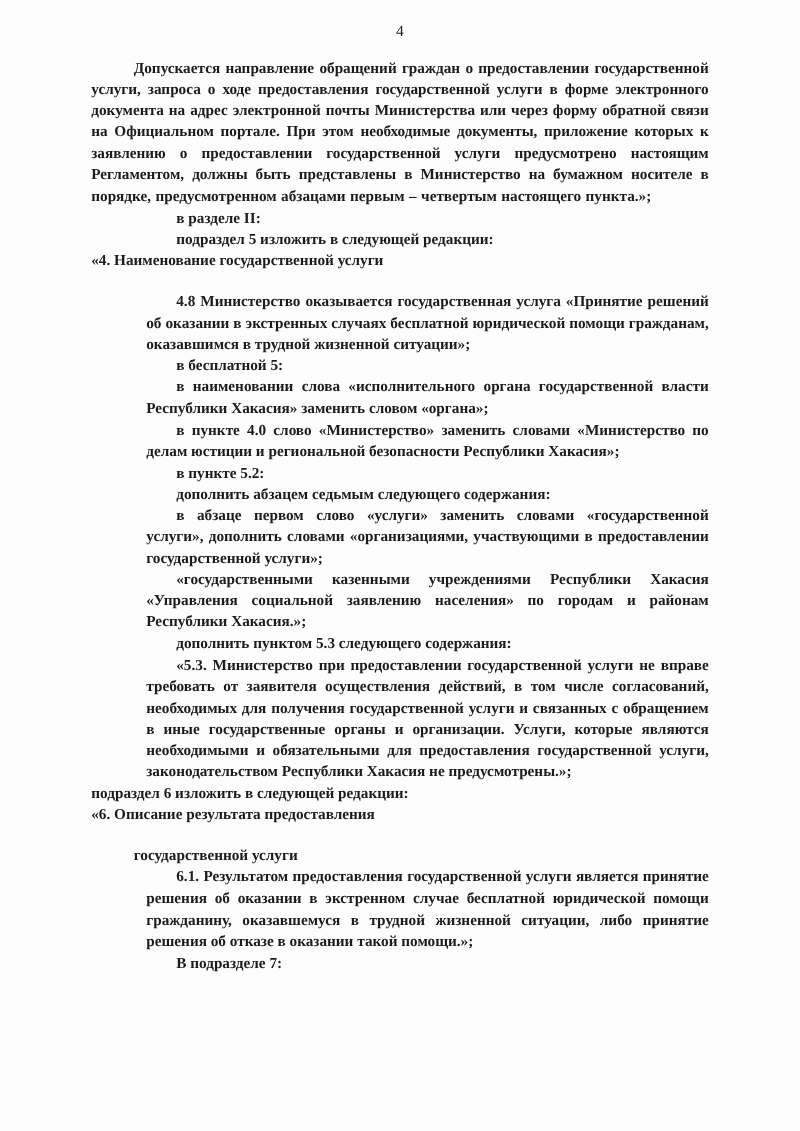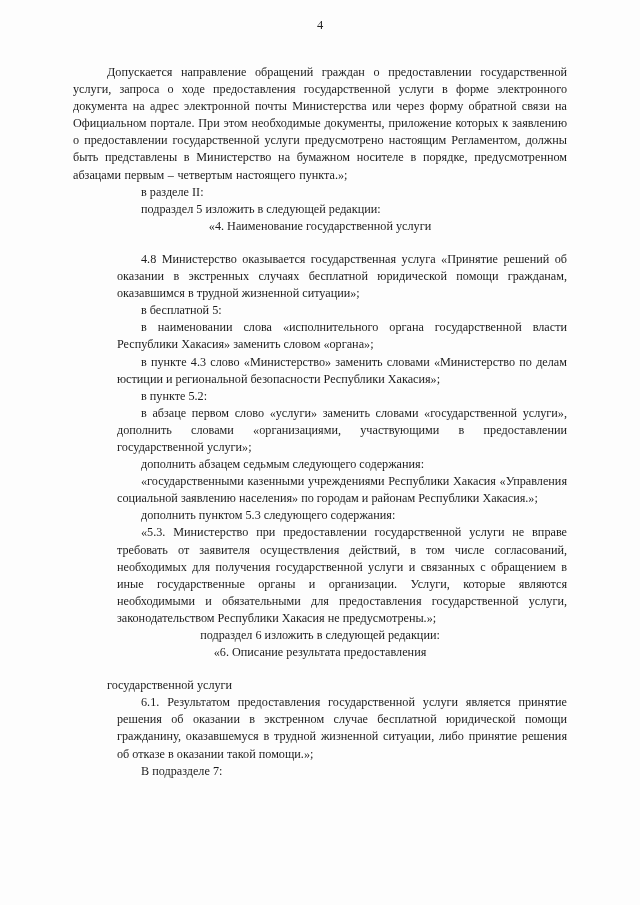--- a/index.html
+++ b/index.html
@@ -24,43 +24,43 @@
     position: absolute;
     top: 18px;
     left: 0;
     width: 640px;
     text-align: center;
     font-size: 12.5px;
     color: #222;
   }
   .content {
     position: absolute;
-    top: 64px;
+    top: 46px;
     left: 73px;
     width: 494px;
     font-size: 12.2px;
     line-height: 17.1px;
     text-align: justify;
     color: #1c1c1c;
+    font-weight: bold;
   }
   p {
     margin: 0;
     padding: 0;
     text-align: justify;
     text-justify: inter-word;
   }
   .indent {
     text-indent: 34px;
   }
   .indent-sm {
     text-indent: 24px;
     margin-left: 44px;
   }
   .center {
-    text-align: center;
     text-indent: 0;
   }
   .gap {
     height: 16px;
   }
   .spread {
     
     word-spacing: 0.5px;
   }
 </style>
@@ -75,24 +75,24 @@
 
     <p class="indent spread">Допускается направление обращений граждан о предоставлении государственной услуги, запроса о ходе предоставления государственной услуги в форме электронного документа на адрес электронной почты Министерства или через форму обратной связи на Официальном портале. При этом необходимые документы, приложение которых к заявлению о предоставлении государственной услуги предусмотрено настоящим Регламентом, должны быть представлены в Министерство на бумажном носителе в порядке, предусмотренном абзацами первым – четвертым настоящего пункта.»;</p>
     <p class="indent-sm">в разделе II:</p>
     <p class="indent-sm">подраздел 5 изложить в следующей редакции:</p>
     <p class="center">«4. Наименование государственной услуги</p>
     <div class="gap"></div>
     <p class="indent"></p>
     <p class="indent-sm">4.8 Министерство оказывается государственная услуга «Принятие решений об оказании в экстренных случаях бесплатной юридической помощи гражданам, оказавшимся в трудной жизненной ситуации»;</p>
     <p class="indent-sm">в бесплатной 5:</p>
     <p class="indent-sm">в наименовании слова «исполнительного органа государственной власти Республики Хакасия» заменить словом «органа»;</p>
-    <p class="indent-sm">в пункте 4.3 слово «Министерство» заменить словами «Министерство по делам юстиции и региональной безопасности Республики Хакасия»;</p>
+    <p class="indent-sm">в пункте 4.0 слово «Министерство» заменить словами «Министерство по делам юстиции и региональной безопасности Республики Хакасия»;</p>
     <p class="indent-sm">в пункте 5.2:</p>
+    <p class="indent-sm">дополнить абзацем седьмым следующего содержания:</p>
     <p class="indent-sm">в абзаце первом слово «услуги» заменить словами «государственной услуги», дополнить словами «организациями, участвующими в предоставлении государственной услуги»;</p>
-    <p class="indent-sm">дополнить абзацем седьмым следующего содержания:</p>
     <p class="indent-sm">«государственными казенными учреждениями Республики Хакасия «Управления социальной заявлению населения» по городам и районам Республики Хакасия.»;</p>
     <p class="indent-sm">дополнить пунктом 5.3 следующего содержания:</p>
     <p class="indent-sm">«5.3. Министерство при предоставлении государственной услуги не вправе требовать от заявителя осуществления действий, в том числе согласований, необходимых для получения государственной услуги и связанных с обращением в иные государственные органы и организации. Услуги, которые являются необходимыми и обязательными для предоставления государственной услуги, законодательством Республики Хакасия не предусмотрены.»;</p>
     <p class="center">подраздел 6 изложить в следующей редакции:</p>
     <p class="center">«6. Описание результата предоставления</p>
     <div class="gap"></div>
     <p class="indent">государственной услуги</p>
     <p class="indent-sm"></p>
     <p class="indent-sm">6.1. Результатом предоставления государственной услуги является принятие решения об оказании в экстренном случае бесплатной юридической помощи гражданину, оказавшемуся в трудной жизненной ситуации, либо принятие решения об отказе в оказании такой помощи.»;</p>
     <p class="indent-sm">В подразделе 7:</p>

